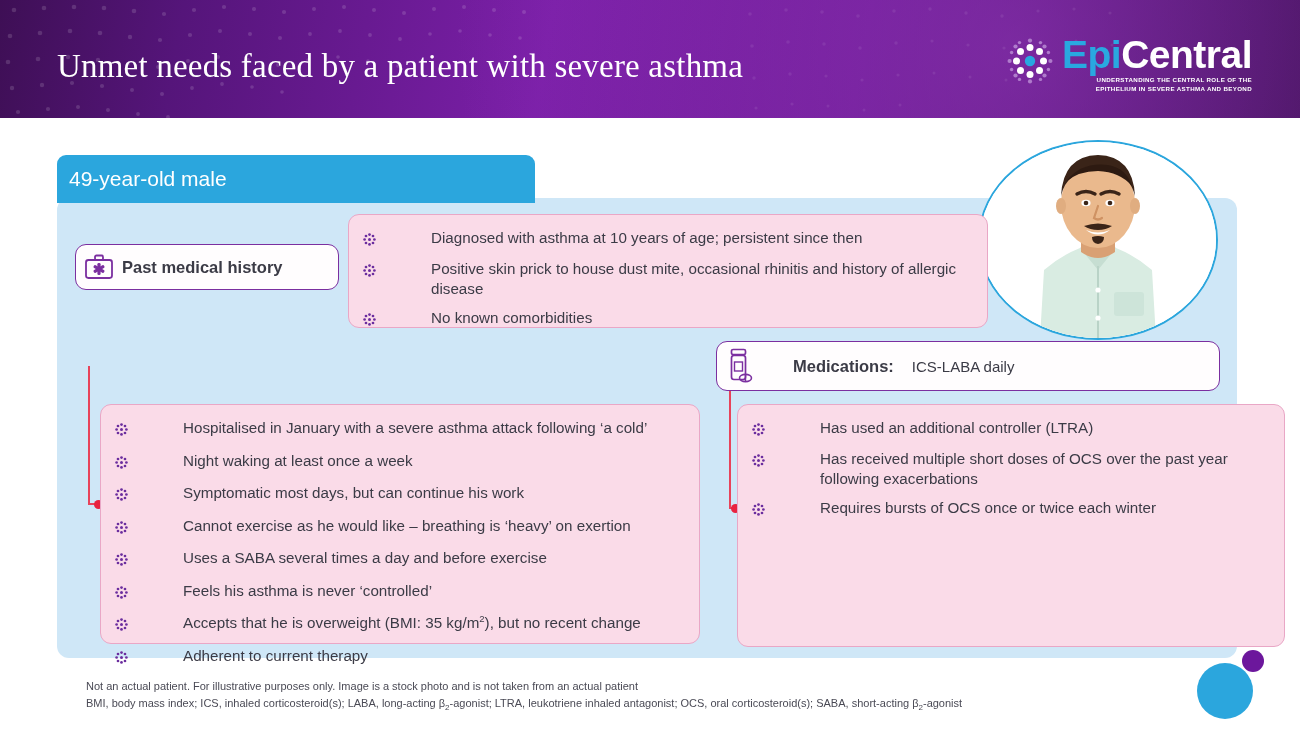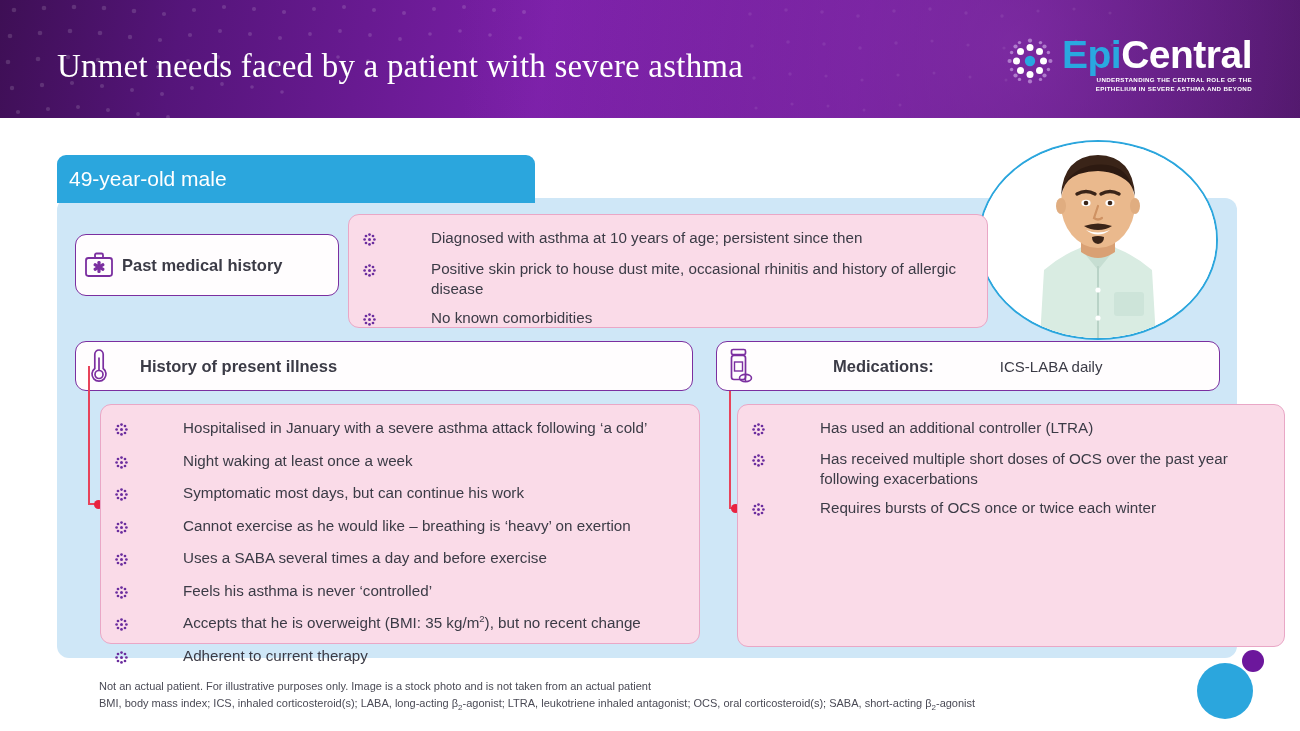--- a/index.html
+++ b/index.html
@@ -54,25 +54,25 @@
     color: #ffffff; font-size: 21px; display: flex; align-items: center; padding-left: 12px;
   }
 
   
   .pill {
     position: absolute; background: #fffdfe; border: 1.6px solid #7b2fa0;
     border-radius: 11px; display: flex; align-items: center;
   }
   .pill-icon { width: 46px; display: flex; justify-content: center; align-items: center; flex: none; }
   .pill-label { font-size: 16.5px; font-weight: bold; color: #3b3b46; }
-  .pill-sub { font-size: 15px; color: #3b3b46; margin-left: 26px; }
-
-  #pill-pmh  { left: 75px;  top: 234px; width: 264px; height: 62px; }
+  .pill-sub { font-size: 15px; color: #3b3b46; margin-left: 18px; }
+
+  #pill-pmh  { left: 75px;  top: 244px; width: 264px; height: 46px; }
   #pill-hpi  { left: 75px;  top: 341px; width: 618px; height: 50px; }
-  #pill-meds { left: 716px; top: 341px; width: 504px; height: 50px; gap: 40px; }
+  #pill-meds { left: 716px; top: 341px; width: 504px; height: 50px; }
   #pill-hpi .pill-label, #pill-meds .pill-label { margin-left: 18px; }
   #pill-meds .pill-label { margin-left: 30px; }
 
   
   .pinkbox {
     position: absolute; background: #fadbe8; border: 1.3px solid #e9a7c6;
     border-radius: 11px; padding: 13px 16px 13px 14px;
   }
   #box-pmh  { left: 348px; top: 214px; width: 640px; height: 114px; }
   #box-hpi  { left: 100px; top: 404px; width: 600px; height: 240px; }
@@ -90,21 +90,21 @@
   .conn-dot { position: absolute; width: 9px; height: 9px; border-radius: 50%; background: #e8233f; }
 
   
   .photo-wrap {
     position: absolute; left: 978px; top: 140px; width: 240px; height: 200px;
     border-radius: 50%; overflow: hidden; border: 2.5px solid #2ba6dd; background: #ffffff;
   }
   .photo-wrap svg { display: block; }
 
   
-  .foot { position: absolute; left: 75px; font-size: 11px; color: #4a4a55; line-height: 1.55; padding-left: 24px; }
+  .foot { position: absolute; left: 62px; font-size: 11px; color: #4a4a55; line-height: 1.55; padding-left: 24px; }
   #foot1 { top: 678px; }
   #foot2 { top: 695px; }
   .foot sub { font-size: 8px; }
 
   
   .deco-blue { position: absolute; left: 1197px; top: 663px; width: 56px; height: 56px;
                border-radius: 50%; background: #2ba6dd; }
   .deco-purple { position: absolute; left: 1242px; top: 650px; width: 22px; height: 22px;
                  border-radius: 50%; background: #6c179c; }
 </style>
@@ -384,30 +384,20 @@
                 <circle cx="3" cy="3" r="1.35"></circle>
                 <circle cx="6.5" cy="6.5" r="1.5"></circle>
           </g>
             </svg>
         </span>
         <span class="btxt">No known comorbidities</span>
       </li>
     </ul>
   </div>
 
-  <div class="pill" id="pill-hpi">
-    <span class="pill-icon">
-      <svg width="22" height="36" viewBox="0 0 22 36">
-        <path d="M11 2 A4.2 4.2 0 0 1 15.2 6.2 L15.2 20.5 A7 7 0 1 1 6.8 20.5 L6.8 6.2 A4.2 4.2 0 0 1 11 2 Z" fill="none" stroke="#7b2fa0" stroke-width="1.7"></path>
-        <circle cx="11" cy="26.5" r="4" fill="none" stroke="#7b2fa0" stroke-width="1.7"></circle>
-        <line x1="11" y1="10" x2="11" y2="22" stroke="#7b2fa0" stroke-width="1.7" stroke-linecap="round"></line>
-      </svg>
-    </span>
-    <span class="pill-label">History of present illness</span>
-  </div>
 
   <div class="conn" style="left:88px; top:366px; width:1.8px; height:138px;"></div>
   <div class="conn" style="left:88px; top:503px; width:14px; height:1.8px;"></div>
   <div class="conn-dot" style="left:94px; top:500px;"></div>
 
   <div class="conn" style="left:729px; top:366px; width:1.8px; height:142px;"></div>
   <div class="conn" style="left:729px; top:507px; width:12px; height:1.8px;"></div>
   <div class="conn-dot" style="left:731px; top:504px;"></div>
 
   <div class="pinkbox" id="box-hpi">

